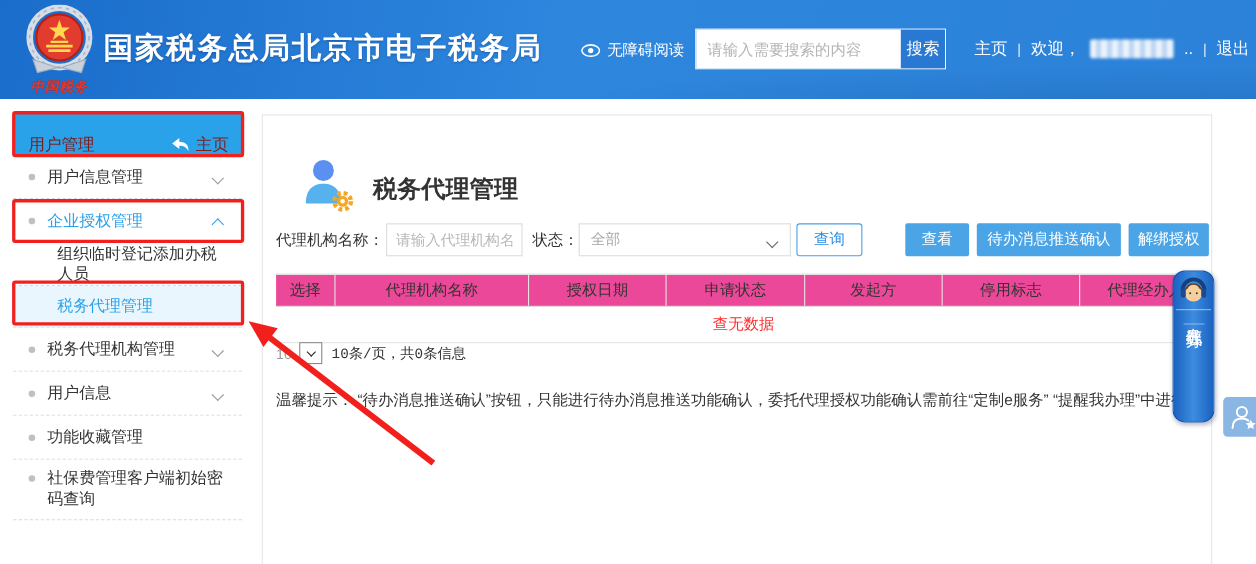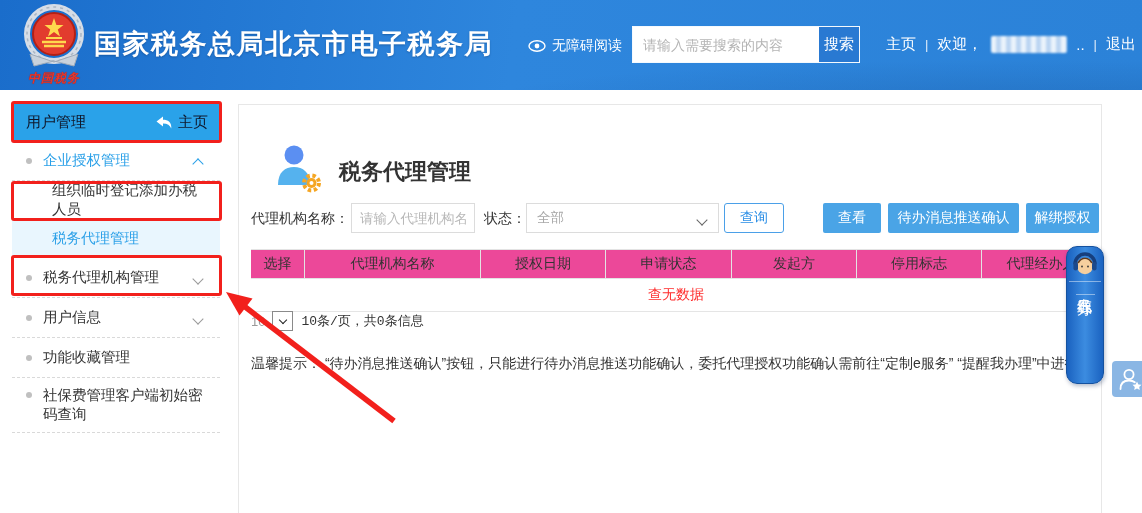--- a/index.html
+++ b/index.html
@@ -28,21 +28,21 @@
   .toplinks { position:absolute; left:884px; right:6px; top:35px; display:flex; align-items:center;
     justify-content:flex-end; gap:9px; color:#fff; font-size:15px; z-index:6; white-space:nowrap; }
   .toplinks .pipe { color:rgba(255,255,255,.85); font-size:13px; }
   .blur-chip { width:76px; height:17px; border-radius:2px;
     background:repeating-linear-gradient(90deg, rgba(255,255,255,.9) 0 5px, rgba(214,228,246,.85) 5px 10px);
     filter:blur(1.3px); }
   .tlink { cursor:pointer; }
 
   
   .sidebar { position:absolute; left:12px; top:103px; width:208px; bottom:0; background:#fff; z-index:8; }
-  .side-hd { height:38px; background:#2aa2e9; color:#0f172a; display:flex; align-items:center;
+  .side-hd { height:38px; background:#2aa2e9; color:#7f1d1d; display:flex; align-items:flex-end;
     justify-content:space-between; padding:0 12px 0 14px; font-size:15px; }
   .side-hd .home { display:flex; align-items:center; gap:6px; font-size:15px; cursor:pointer; }
   .side-li { display:flex; align-items:center; min-height:40px; padding:0 10px 0 14px;
     border-bottom:1px dashed #d9d9d9; font-size:14.5px; color:#333; cursor:pointer; background:#fff; }
   .side-li .dot { width:6px; height:6px; border-radius:50%; background:#c0c0c0; margin-right:11px; flex:none; }
   .side-li.child { padding-left:40px; min-height:38px; }
   .side-li.h36 { min-height:36px; }
   .side-li.active { color:#2aa0e8;justify-content:flex-end; }
   .side-li.selected { background:#e9f6fe; color:#2aa0e8; }
   .side-li.tall { padding-top:8px; padding-bottom:8px; line-height:19px; align-items:flex-start; }
@@ -159,20 +159,25 @@
   <div class="side-hd">
     <span>用户管理</span>
     <span class="home">
       <svg width="16" height="13" viewBox="0 0 16 13">
         <path d="M7 0.5 L0.5 5.5 L7 10.5 V7.4 C11.5 7.4 14 9.2 15.3 12.5 C15.8 6.2 12 3.8 7 3.8 Z" fill="#fff"></path>
       </svg>
       <span>主页</span>
     </span>
   </div>
 
+  <div class="side-li">
+    <span class="dot"></span>
+    <span>用户信息管理</span>
+    <span class="chev"></span>
+  </div>
   <div class="side-li active">
     <span class="dot"></span>
     <span>企业授权管理</span>
     <span class="chev up"></span>
   </div>
   <div class="side-li child h36">
     <span>组织临时登记添加办税人员</span>
   </div>
   <div class="side-li child selected">
     <span>税务代理管理</span>

